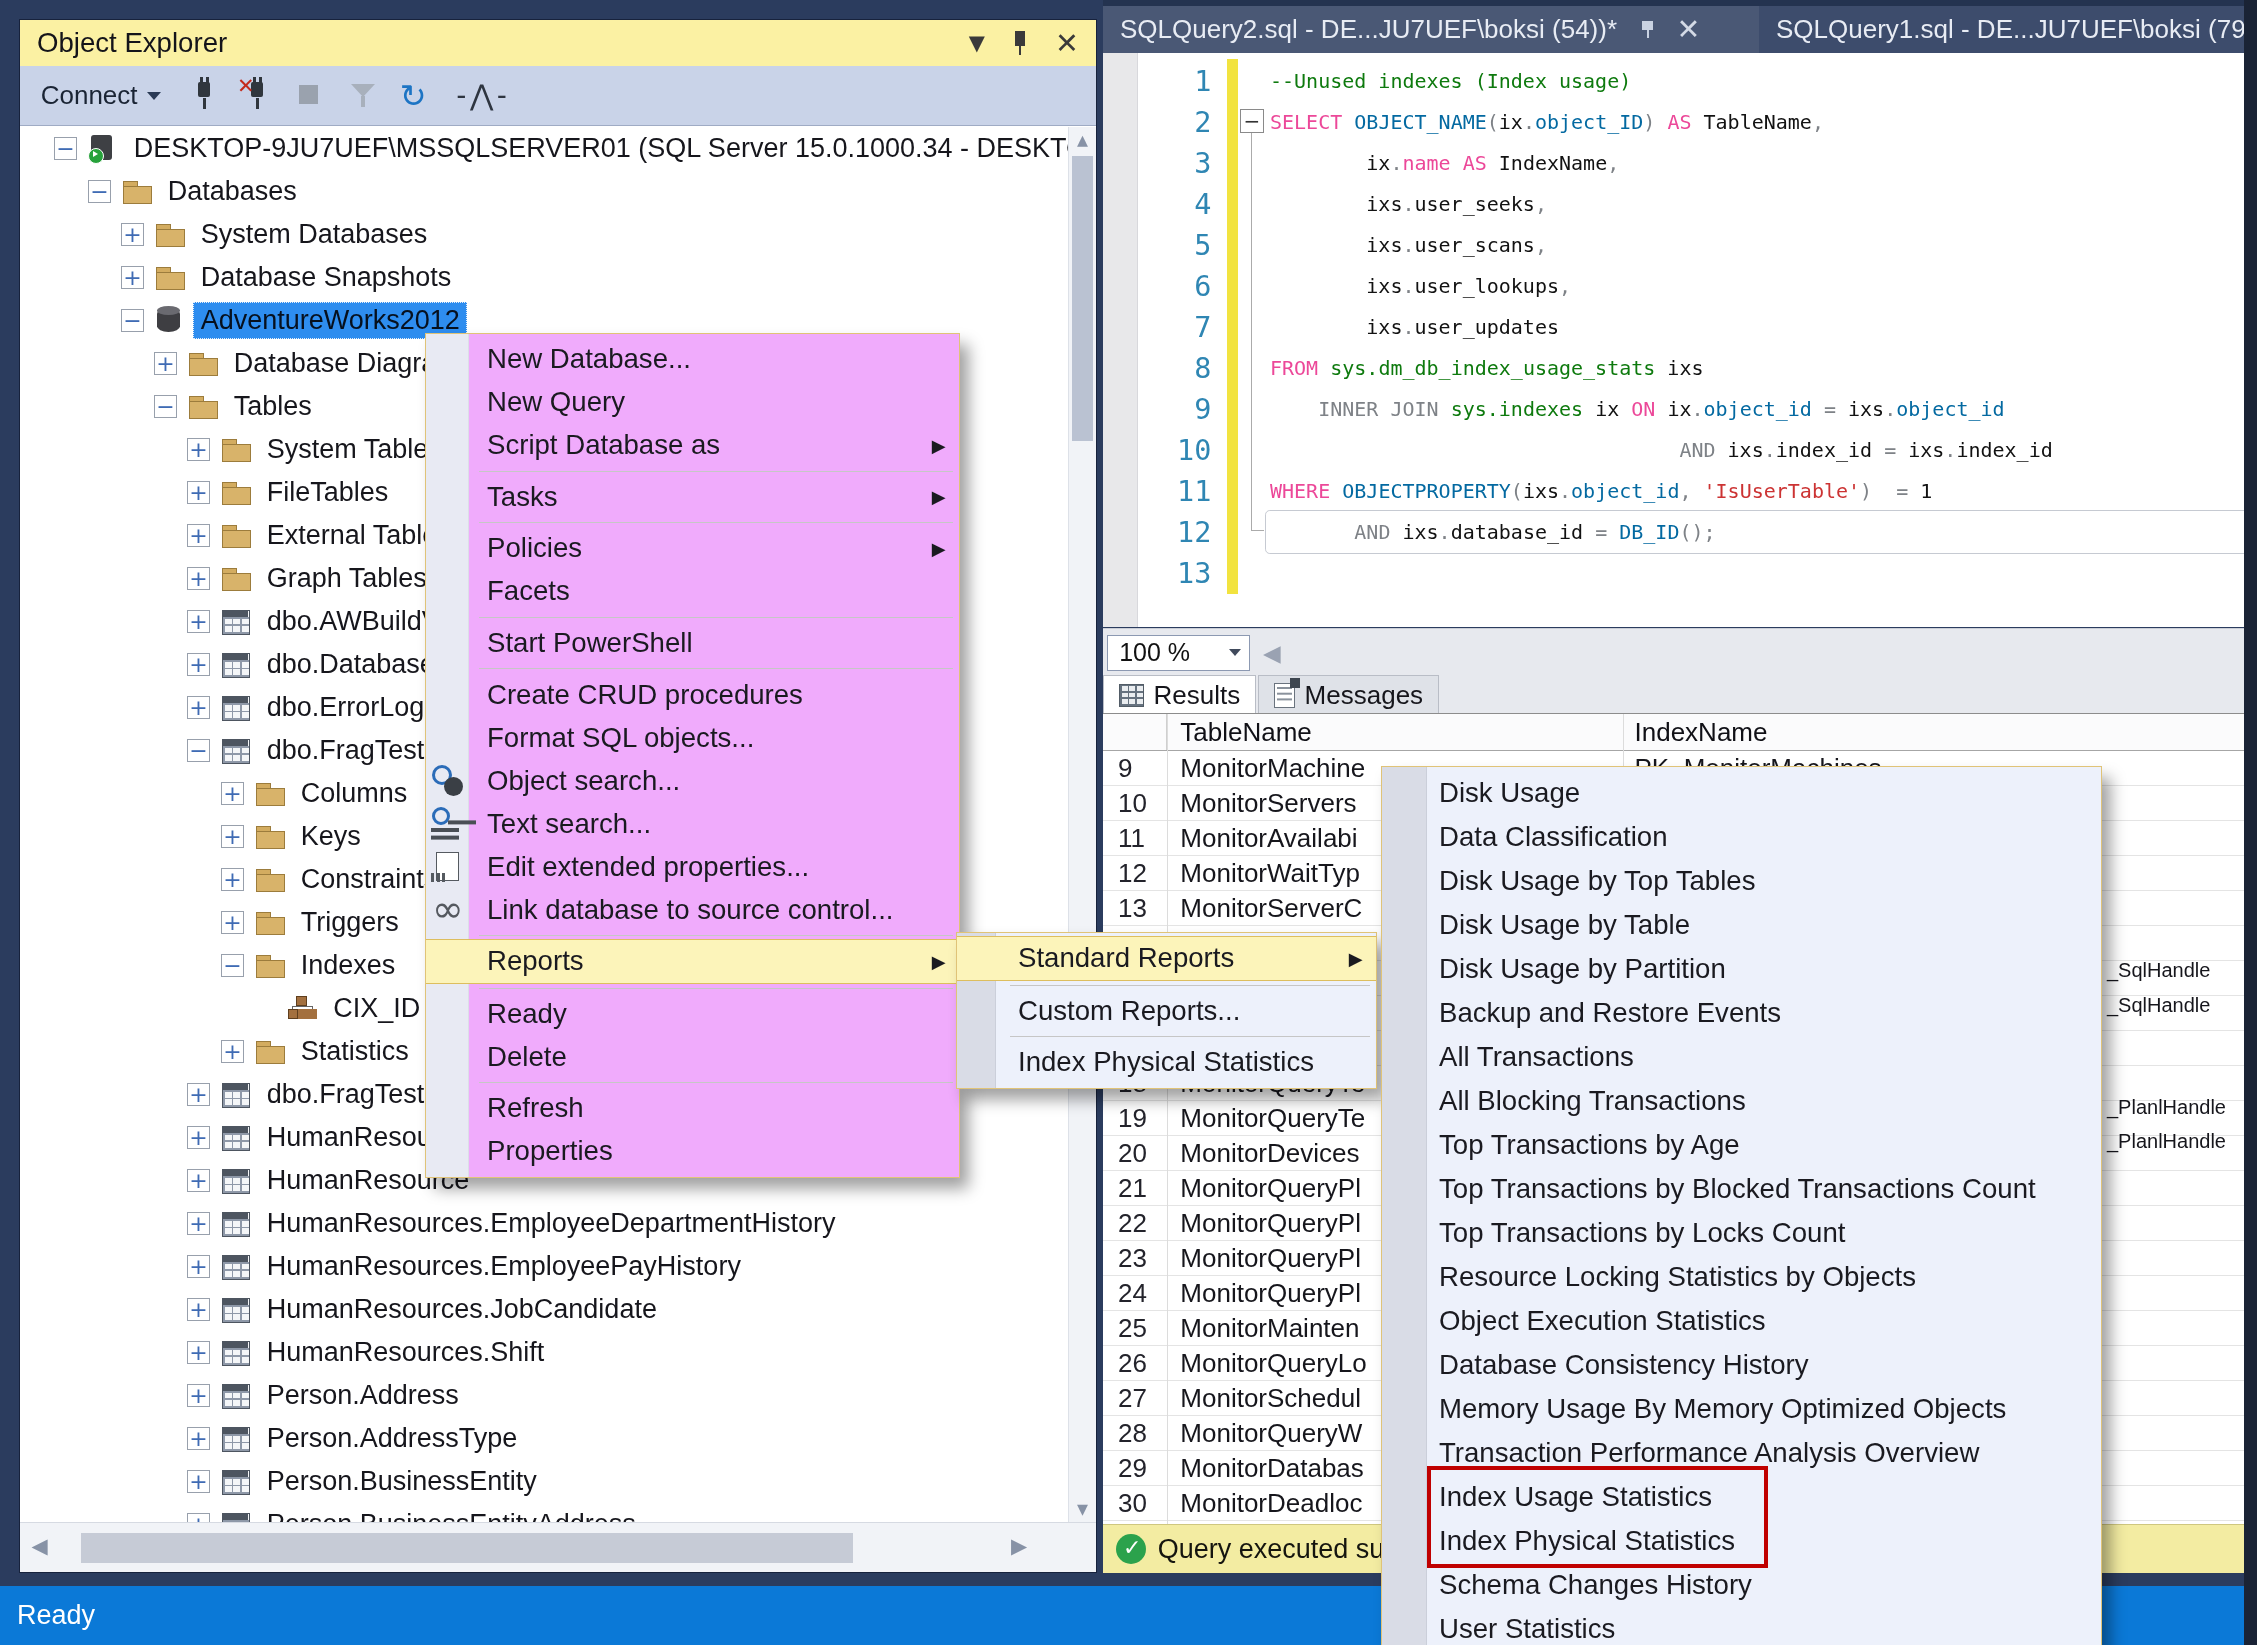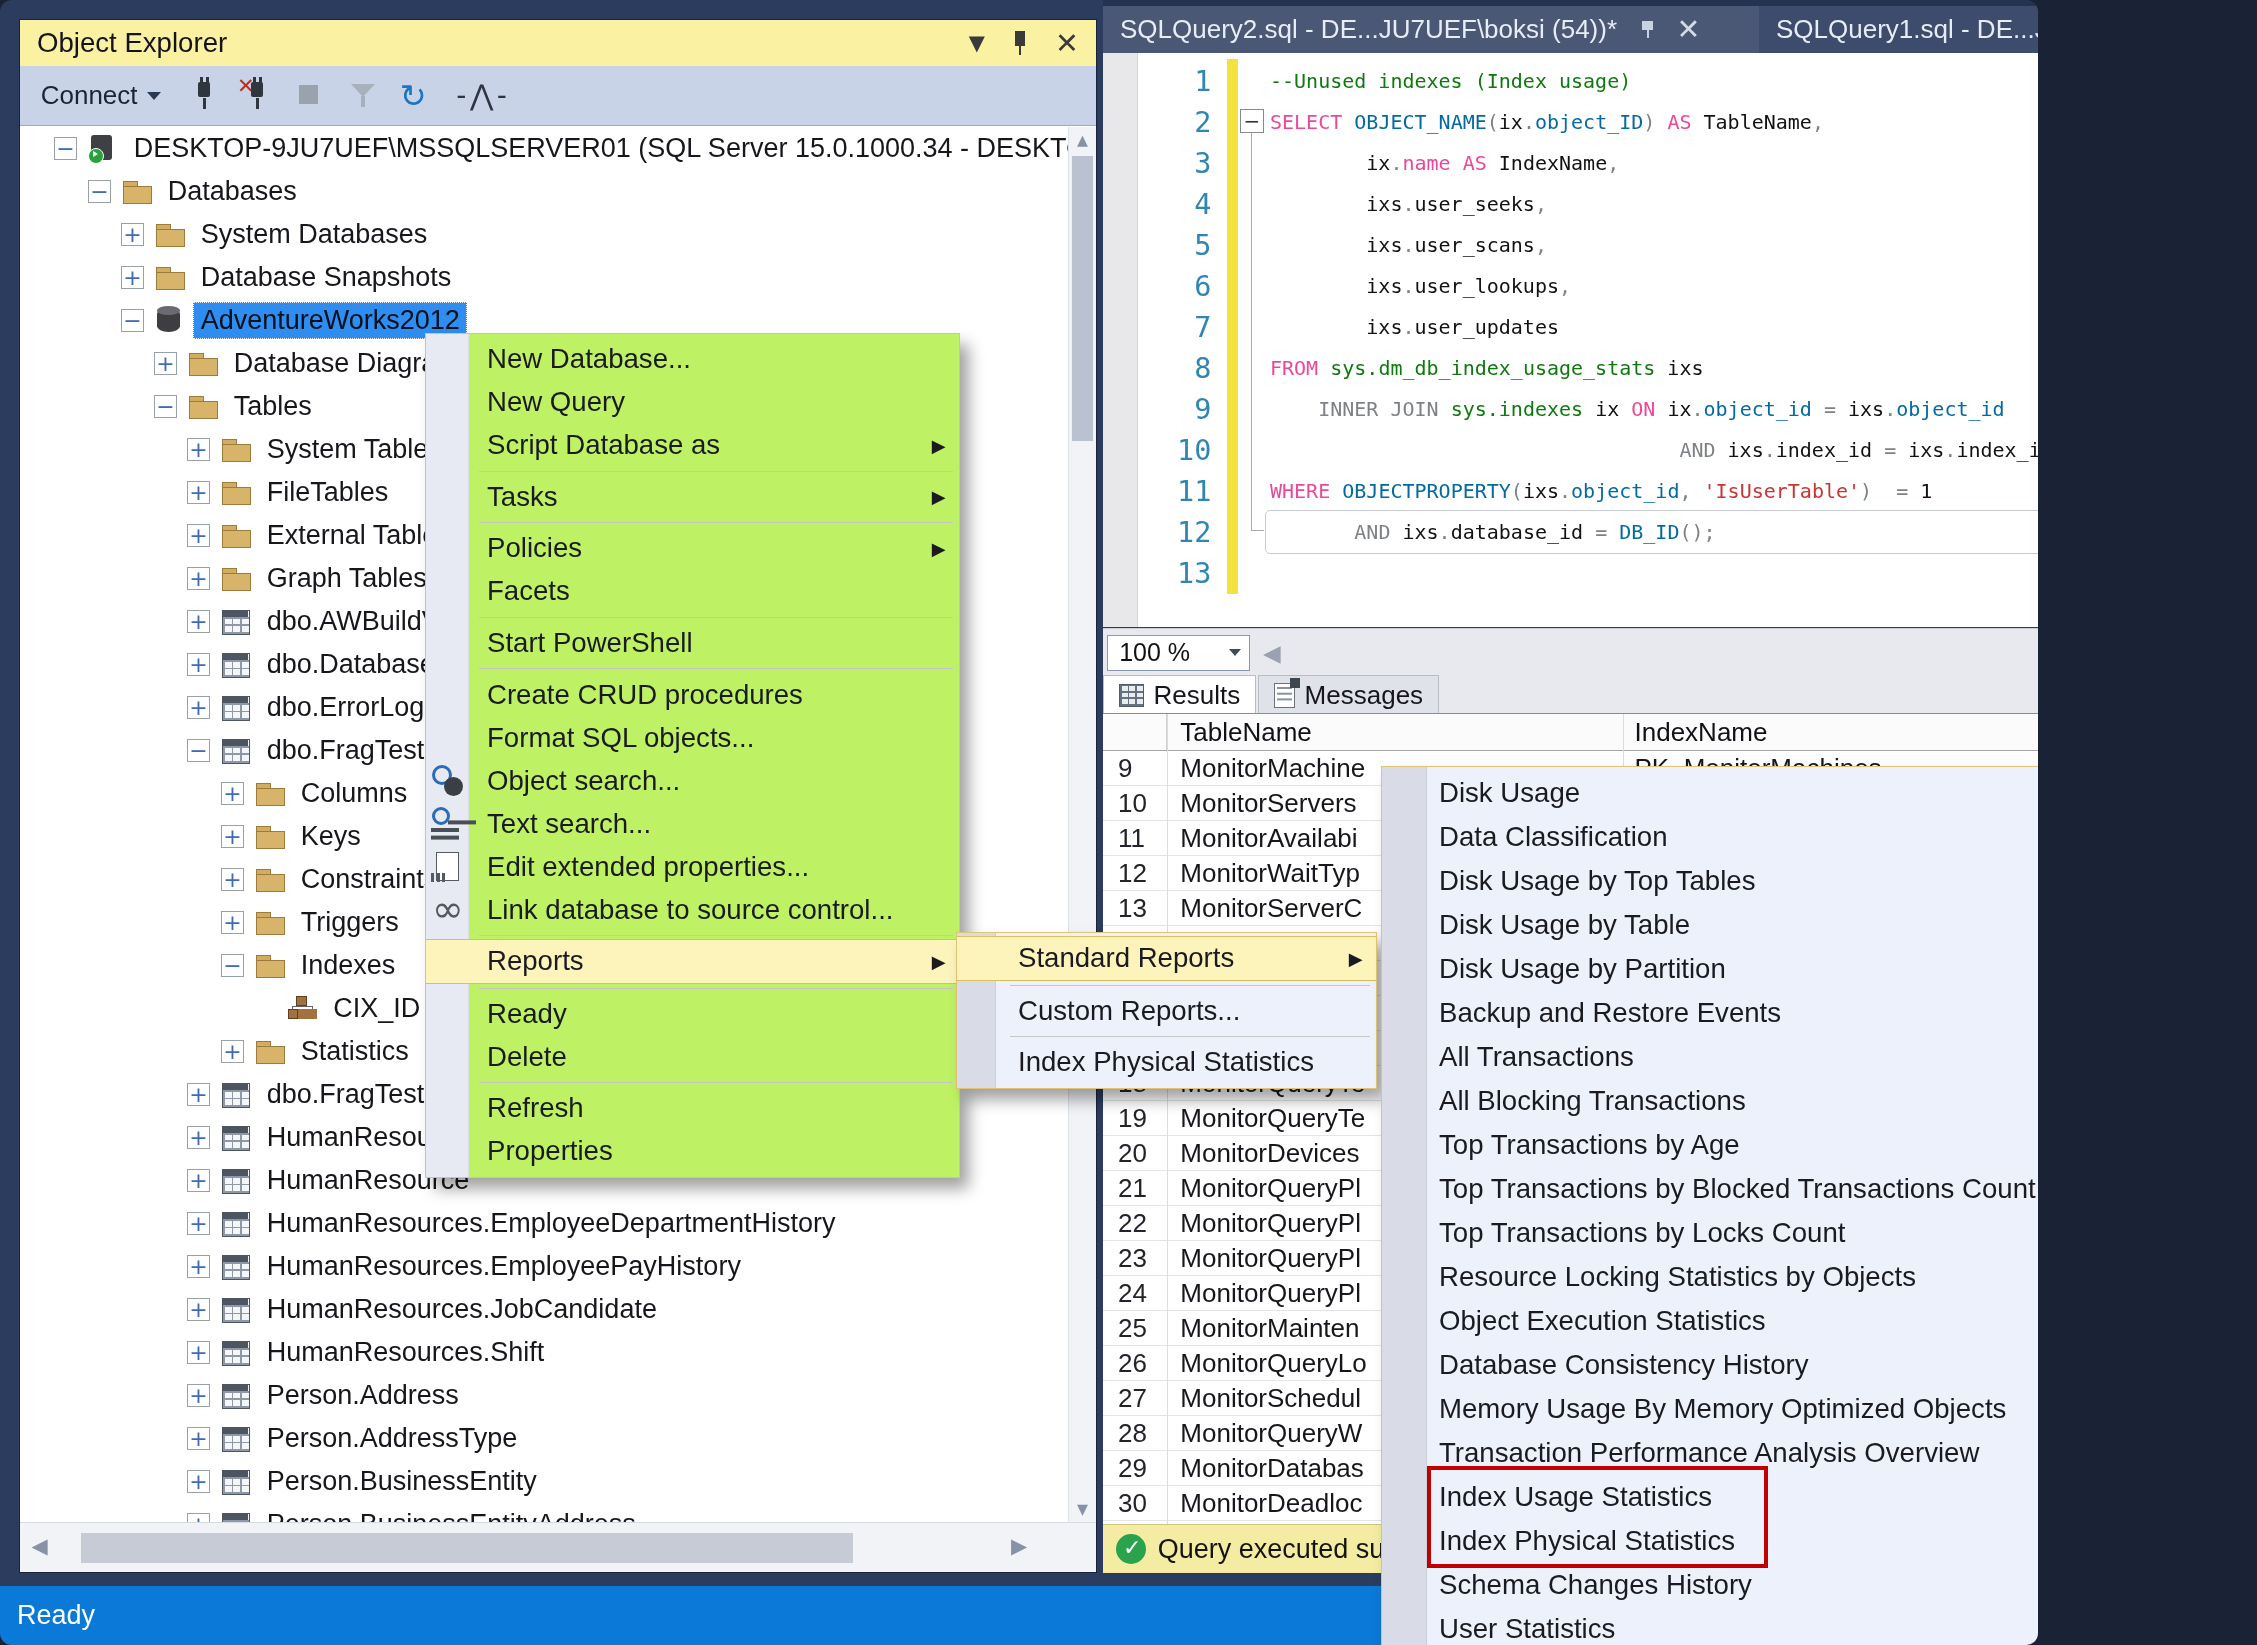--- a/index.html
+++ b/index.html
@@ -1,17 +1,17 @@
 <!DOCTYPE html>
 <html style="font-size:15px"><head>
 <meta charset="utf-8">
 <style>
   html,body{margin:0;padding:0;background:#1A2335;}
-  .root{position:relative;width:2038px;height:1645px;background:#2B3C5E;
-        font-family:"Liberation Sans",sans-serif;overflow:hidden;border-radius:12px;}
+  .root{position:relative;width:2244px;height:1645px;background:#2B3C5E;
+        font-family:"Liberation Sans",sans-serif;overflow:hidden;}
   
   .oe{position:absolute;left:19px;top:19px;width:1078px;height:1554px;background:#FFFFFF;
       border:1px solid #17223C;box-sizing:border-box;}
   .oe-title{height:46px;background:#FBF1A3;display:flex;align-items:center;padding:0 17px;
       font-size:27.6px;color:#14141A;}
   .oe-title-icons{margin-left:auto;display:flex;gap:28.5px;align-items:center;color:#3A3A3A;}
   .t-ic{font-family:"DejaVu Sans",sans-serif;font-size:21px;cursor:default;}
   .t-ic.big{font-size:28.5px;}
   .pin-ic{width:13.3px;height:28.5px;position:relative;}
   .pin-ic::before{content:'';position:absolute;left:1.9px;top:1.9px;width:9.5px;height:15px;background:#3A3A3A;}
@@ -125,21 +125,21 @@
   .g-vline{position:absolute;top:0;bottom:0;width:1px;background:#DCDCDC;}
   .fragment{position:absolute;left:1004px;font-size:20px;color:#16161C;white-space:nowrap;}
   .result-status{position:absolute;left:1103px;top:1524px;right:0;height:48px;background:#F3ECA2;
       border-top:1px solid #CFC77F;display:flex;align-items:center;padding-left:13.3px;gap:11.4px;
       font-size:27px;color:#15150F;}
   .check-ic{width:30px;height:30px;border-radius:50%;background:#2BA24C;position:relative;flex:0 0 30px;}
   .check-ic::before{content:'✓';position:absolute;left:6.7px;top:1px;color:#fff;font-size:22px;font-family:"DejaVu Sans",sans-serif;}
   .statusbar{position:absolute;left:0;right:0;top:1586px;height:59px;background:#0B79D7;color:#FFF;
       display:flex;align-items:center;padding-left:17px;font-size:27px;box-sizing:border-box;}
   
-  .menu{position:absolute;background:#bef264;border:1px solid #E0C377;box-shadow:8.6px 10.5px 15px rgba(0,0,0,0.38);
+  .menu{position:absolute;background:#f0abfc;border:1px solid #E0C377;box-shadow:8.6px 10.5px 15px rgba(0,0,0,0.38);
       z-index:30;padding:3.8px 0;box-sizing:border-box;}
   .menu .gutter{position:absolute;left:0;top:0;bottom:0;width:42px;background:#E8EAF3;border-right:1px solid #DCDEE8;}
   .menu.lav{background:#EDF1FB;}
   .menu.lav .gutter{background:#D9DCE6;border-right:1px solid #CBCFDA;}
   .menu-item{position:relative;height:43px;display:flex;align-items:center;padding-left:61px;padding-right:42px;
       font-size:27.6px;color:#1A1A20;white-space:nowrap;z-index:2;}
   .menu.std .menu-item{height:44px;padding-left:57px;}
   .menu-item.hl{background:#FCF4BA;border-top:1px solid #DDBE5E;border-bottom:1px solid #DDBE5E;
       margin-top:-1px;box-sizing:content-box;}
   .mi-arrow{position:absolute;right:13.3px;font-size:18px;color:#1A1A20;font-family:"DejaVu Sans",sans-serif;}

